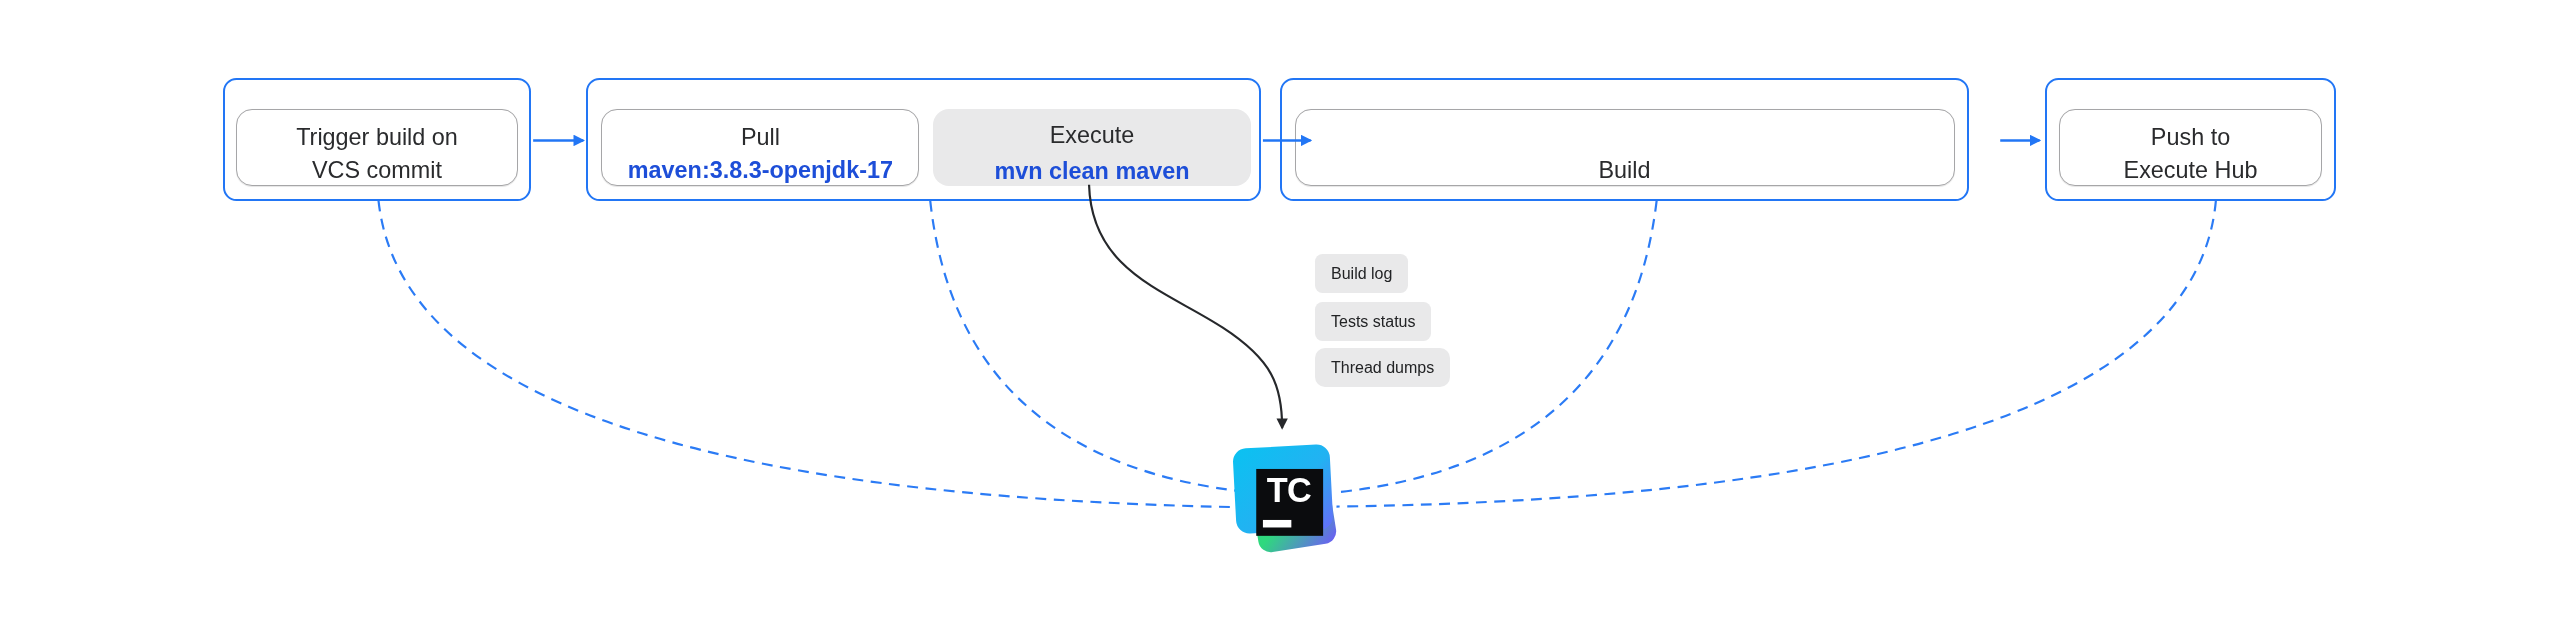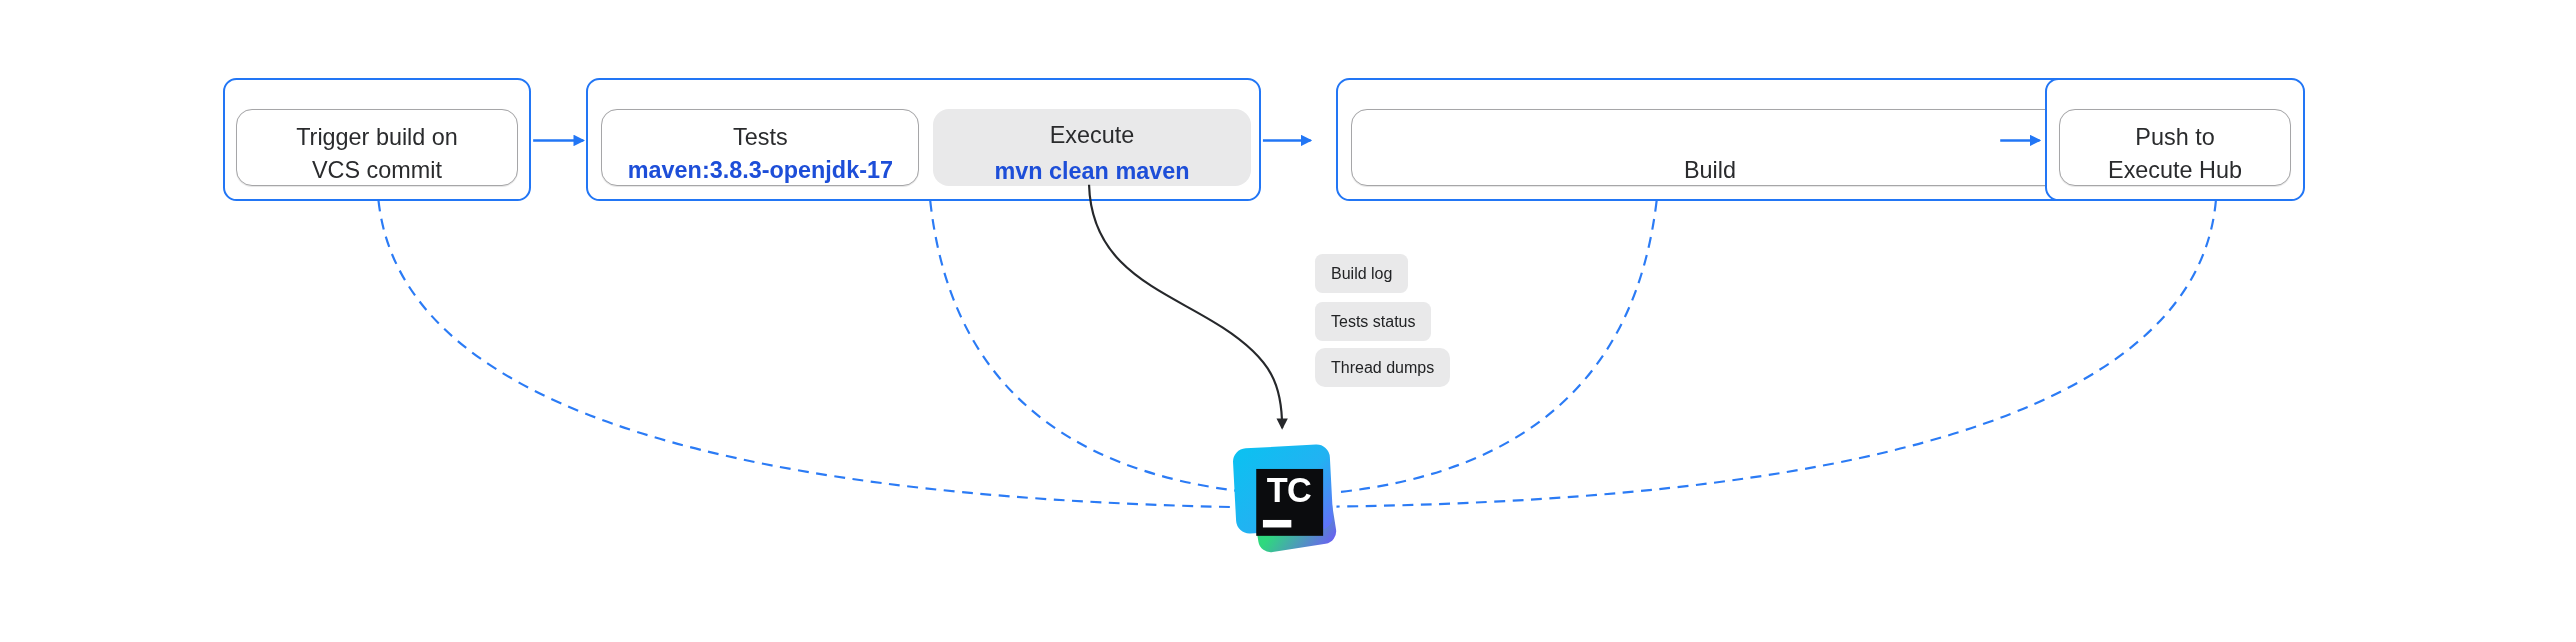--- a/index.html
+++ b/index.html
@@ -88,36 +88,36 @@
 
   <div class="node" style="left:223px;width:308px;">
     <div class="inner outlined" style="left:11px;right:11px;">
       <div class="line1">Trigger build on</div>
       <div class="line1">VCS commit</div>
     </div>
   </div>
 
   <div class="node" style="left:586px;width:675px;">
     <div class="inner outlined" style="left:13.4px;width:318px;">
-      <div class="line1">Tests</div>
+      <div class="line1">Pull</div>
       <div class="line2">maven:3.8.3-openjdk-17</div>
     </div>
     <div class="inner filled" style="left:345px;width:318px;gap:8px;">
       <div class="line1">Execute</div>
       <div class="line2">mvn clean maven</div>
     </div>
   </div>
 
-  <div class="node" style="left:1336px;width:748px;">
+  <div class="node" style="left:1280px;width:689px;">
     <div class="inner outlined" style="left:12.5px;right:12.5px;">
       <div class="line1">Build</div>
     </div>
   </div>
 
-  <div class="node" style="left:2045px;width:260px;">
+  <div class="node" style="left:2045px;width:291px;">
     <div class="inner outlined" style="left:11.7px;right:11.7px;">
       <div class="line1">Push to</div>
       <div class="line1">Execute Hub</div>
     </div>
   </div>
 
   <div class="pill" style="top:254px;">Build log</div>
   <div class="pill" style="top:302px;">Tests status</div>
   <div class="pill" style="top:348px;border-radius:10px;">Thread dumps</div>
 

